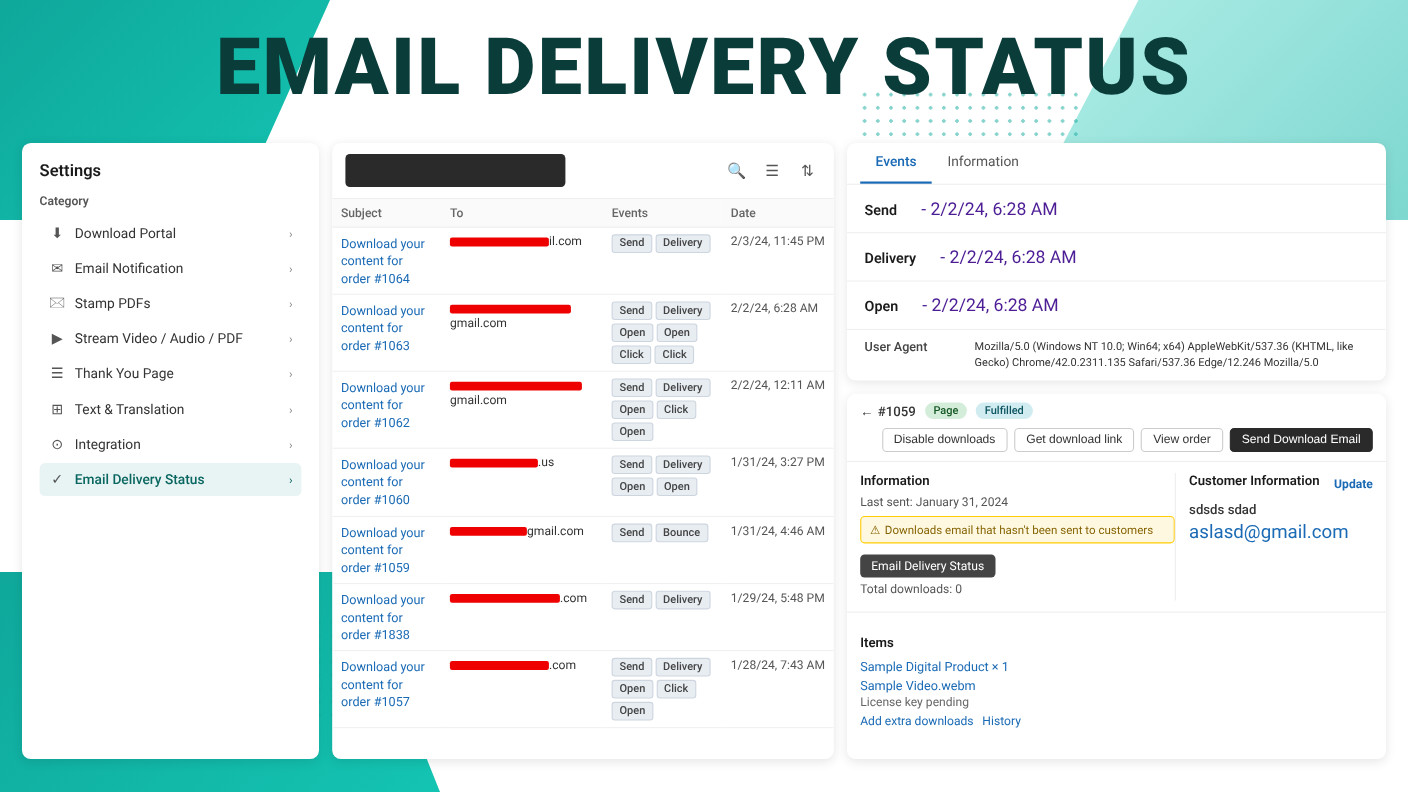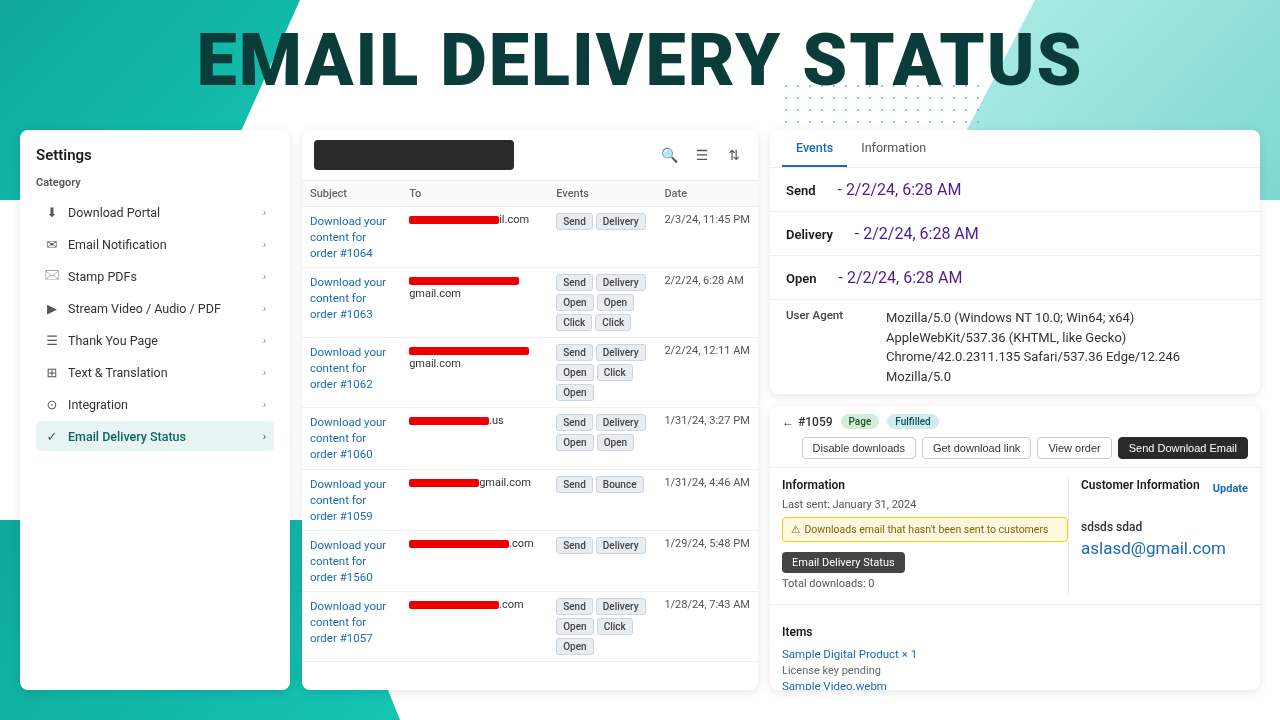--- a/index.html
+++ b/index.html
@@ -316,21 +316,21 @@
       font-size: 11.5px;
     }
     .event-detail-label {
       font-weight: 500;
       color: #444;
       width: 100px;
       flex-shrink: 0;
     }
     .event-detail-value {
       color: #333;
-      font-size: 13px;
+      font-size: 10px;
       line-height: 1.5;
     }
 
     .order-panel {
       background: #fff;
       border-radius: 8px;
       box-shadow: 0 2px 10px rgba(0,0,0,0.1);
       overflow: hidden;
       flex: 1;
     }
@@ -471,21 +471,21 @@
       color: #1a6ab5;
       cursor: pointer;
       text-decoration: none;
       margin-left: auto;
       font-weight: bold;
     }
     .customer-header {
       display: flex;
       justify-content: center;
       align-items: center;
-      margin-bottom: 22px;
+      margin-bottom: 6px;
     }
   </style>
 </head>
 <body>
 
 <div class="bg-container">
   <div class="bg-teal-top"></div>
   <div class="bg-teal-bottom"></div>
   <div class="bg-teal-right"></div>
   <div class="bg-dots-top"></div>
@@ -661,21 +661,21 @@
       <td>
                 <div class="event-badges">
                   <span class="badge send">Send</span>
                   <span class="badge bounce">Bounce</span>
                 </div>
               </td>
       <td class="date-cell">1/31/24, 4:46 AM</td>
     </tr>
             <tr>
       <td>
-        <a class="email-link">Download your content for order #1560</a>
+        <a class="email-link">Download your content for order #1838</a>
       </td>
       <td class="email-to">
         <span class="redacted-bar" style="width:100px;"></span>.com
       </td>
       <td>
                 <div class="event-badges">
                   <span class="badge send">Send</span>
                   <span class="badge delivery">Delivery</span>
                 </div>
               </td>
@@ -767,24 +767,24 @@
           <div class="customer-email">aslasd@gmail.com</div>
         </div>
       </div>
       <div class="items-section">
         <div class="items-title">Items</div>
         <div>
           <a class="item-link">
             <span>Sample Digital Product</span>
             <span>× 1</span>
           </a>
-          <div class="item-detail">License key pending</div>
           <div class="item-detail">
             <a class="item-link">Sample Video.webm</a>
           </div>
+          <div class="item-detail">License key pending</div>
           <div class="item-actions">
             <a class="item-action-link">Add extra downloads</a>
             <a class="item-action-link">History</a>
           </div>
         </div>
       </div>
     </div>
 
   </div>
 </div>

